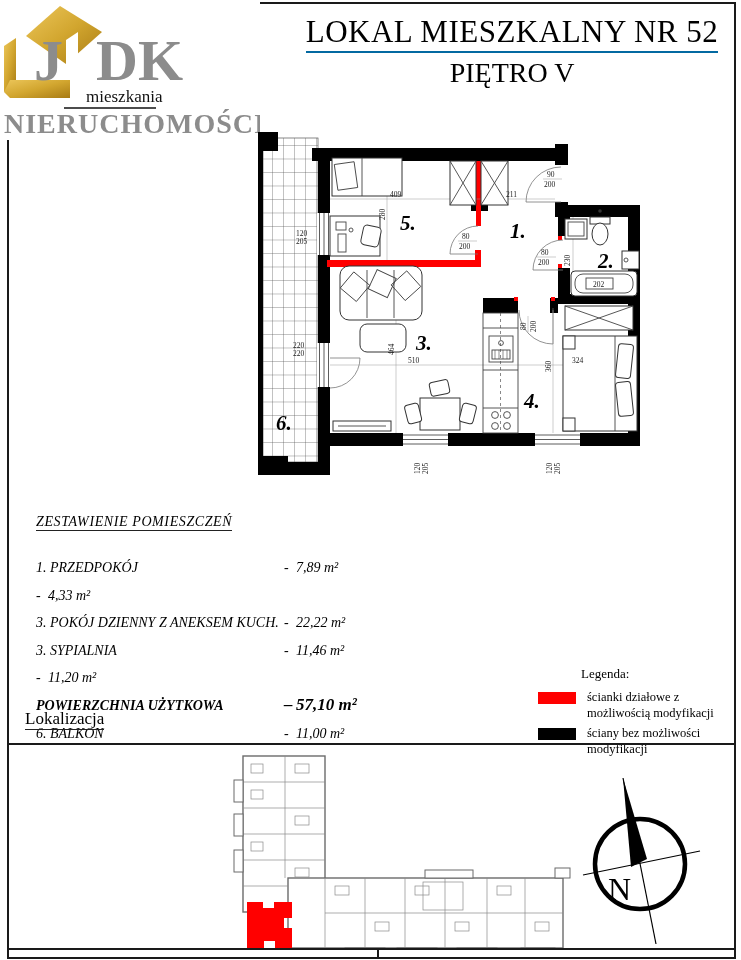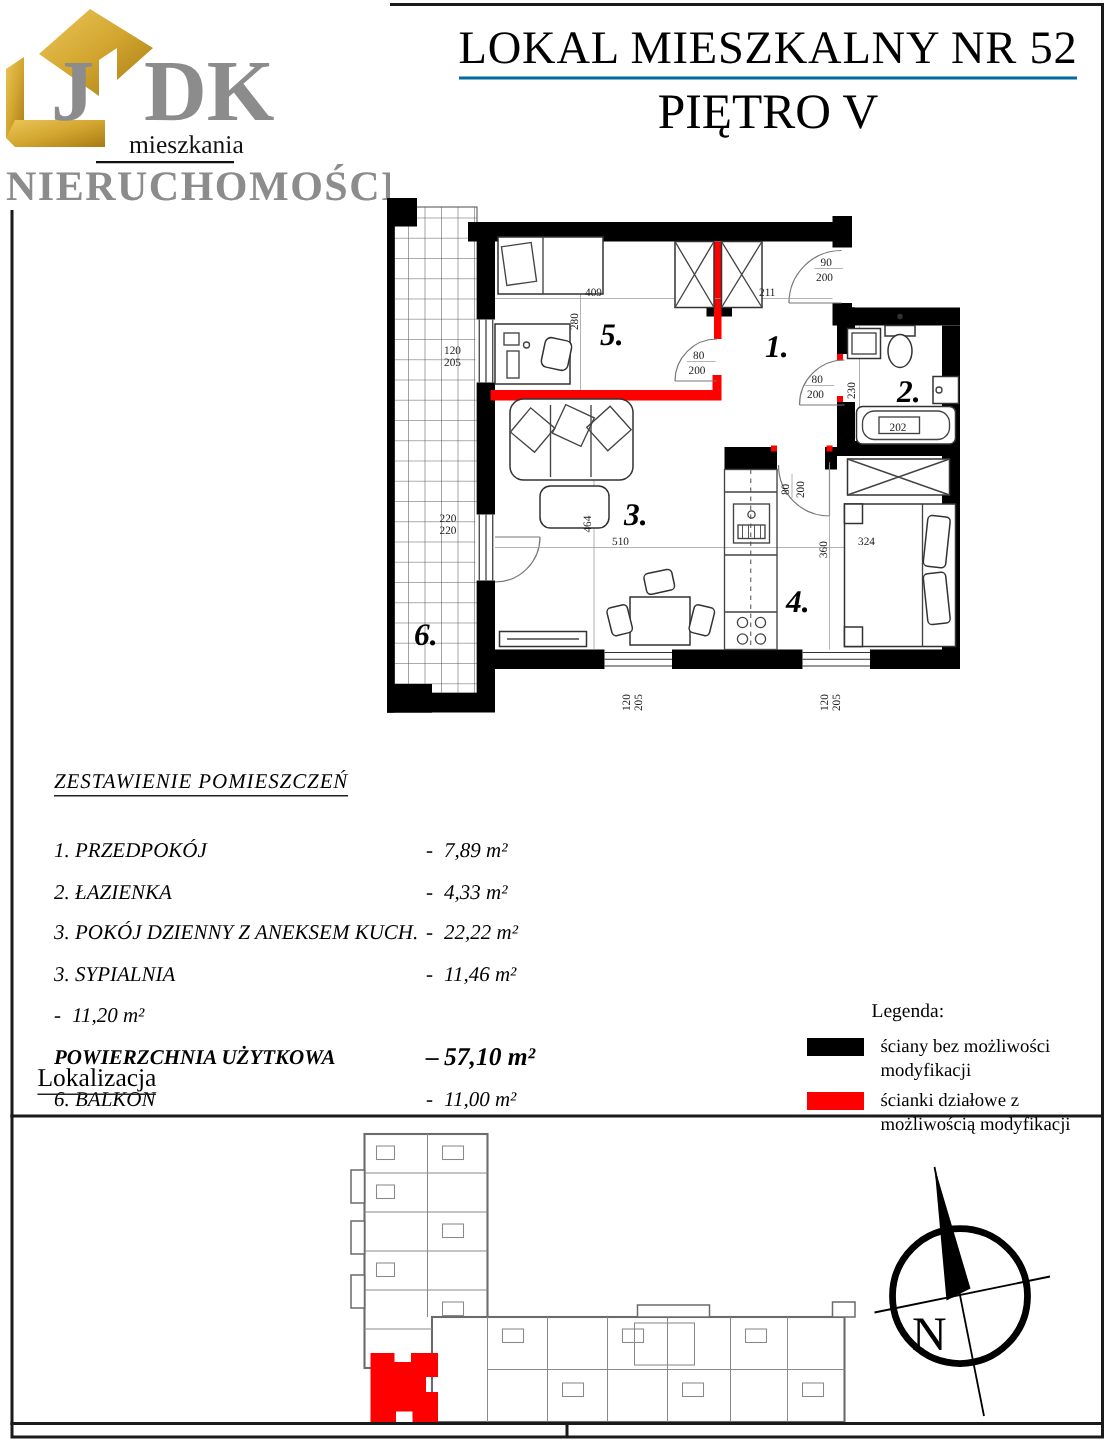--- a/index.html
+++ b/index.html
@@ -10,21 +10,21 @@
   .page-frame{left:7px;top:2px;width:725px;height:953px;border:2px solid #1a1a1a;}
   .sep-line{left:7px;top:743px;width:729px;height:0;border-top:2px solid #1a1a1a;}
   .footer-line{left:7px;top:948px;width:729px;height:0;border-top:2px solid #1a1a1a;}
   .footer-div{left:377px;top:948px;width:0;height:10px;border-left:2px solid #1a1a1a;}
   
   .logo-box{left:4px;top:0;width:256px;height:140px;background:#fff;}
   
   .title-block{left:288px;top:14px;width:448px;text-align:center;}
   .title-line1{display:inline-block;font-size:31px;letter-spacing:.5px;
                border-bottom:2px solid #0369a1;padding-bottom:1px;white-space:nowrap;}
-  .title-line2{font-size:33px;margin-top:4px;}
+  .title-line2{font-size:28px;margin-top:4px;}
   
   .room-list{left:36px;top:514px;width:345px;font-style:italic;font-size:14px;}
   .rl-head{display:inline-block;border-bottom:1.5px solid #222;letter-spacing:.6px;
            margin-bottom:29px;font-size:14px;}
   .rl-row{display:flex;margin-bottom:11.5px;}
   .rl-label{width:248px;flex:none;}
   .rl-dash{width:12px;flex:none;text-align:left;}
   .rl-area{white-space:nowrap;}
   .rl-total{font-weight:bold;margin-top:3px;margin-bottom:12px;}
   .rl-total .rl-area,.rl-total .rl-dash{font-size:17px;line-height:14px;}
@@ -277,21 +277,20 @@
 
 <div class="abs room-list">
   <span class="rl-head">ZESTAWIENIE POMIESZCZEŃ</span>
 
   <div class="rl-row">
     <span class="rl-label">1. PRZEDPOKÓJ</span>
     <span class="rl-dash">-</span>
     <span class="rl-area">7,89 m²</span>
   </div>
   <div class="rl-row">
-    <span class="rl-label">2. ŁAZIENKA</span>
     <span class="rl-dash">-</span>
     <span class="rl-area">4,33 m²</span>
   </div>
   <div class="rl-row">
     <span class="rl-label">3. POKÓJ DZIENNY Z ANEKSEM KUCH.</span>
     <span class="rl-dash">-</span>
     <span class="rl-area">22,22 m²</span>
   </div>
   <div class="rl-row">
     <span class="rl-label">3. SYPIALNIA</span>
@@ -311,31 +310,31 @@
 
   <div class="rl-row rl-balkon">
     <span class="rl-label">6. BALKON</span>
     <span class="rl-dash">-</span>
     <span class="rl-area">11,00 m²</span>
   </div>
 </div>
 
 <div class="abs legend">
   <div class="legend-title">Legenda:</div>
+  <div class="legend-item">
+    <svg class="legend-sw" width="38" height="12">
+      <rect x="0" y="0" width="38" height="12" fill="#ff0000"></rect>
+    </svg>
+    <span class="legend-txt">ścianki działowe z możliwością modyfikacji</span>
+  </div>
   <div class="legend-item">
     <svg class="legend-sw" width="38" height="12">
       <rect x="0" y="0" width="38" height="12" fill="#000000"></rect>
     </svg>
     <span class="legend-txt">ściany bez możliwości modyfikacji</span>
-  </div>
-  <div class="legend-item">
-    <svg class="legend-sw" width="38" height="12">
-      <rect x="0" y="0" width="38" height="12" fill="#ff0000"></rect>
-    </svg>
-    <span class="legend-txt">ścianki działowe z możliwością modyfikacji</span>
   </div>
 </div>
 
 <div class="abs sep-line"></div>
 
 <div class="abs loc-title">
   <span>Lokalizacja</span>
 </div>
 
 <svg class="abs" style="left:225px;top:752px;" width="350" height="196" viewBox="0 0 350 196">

